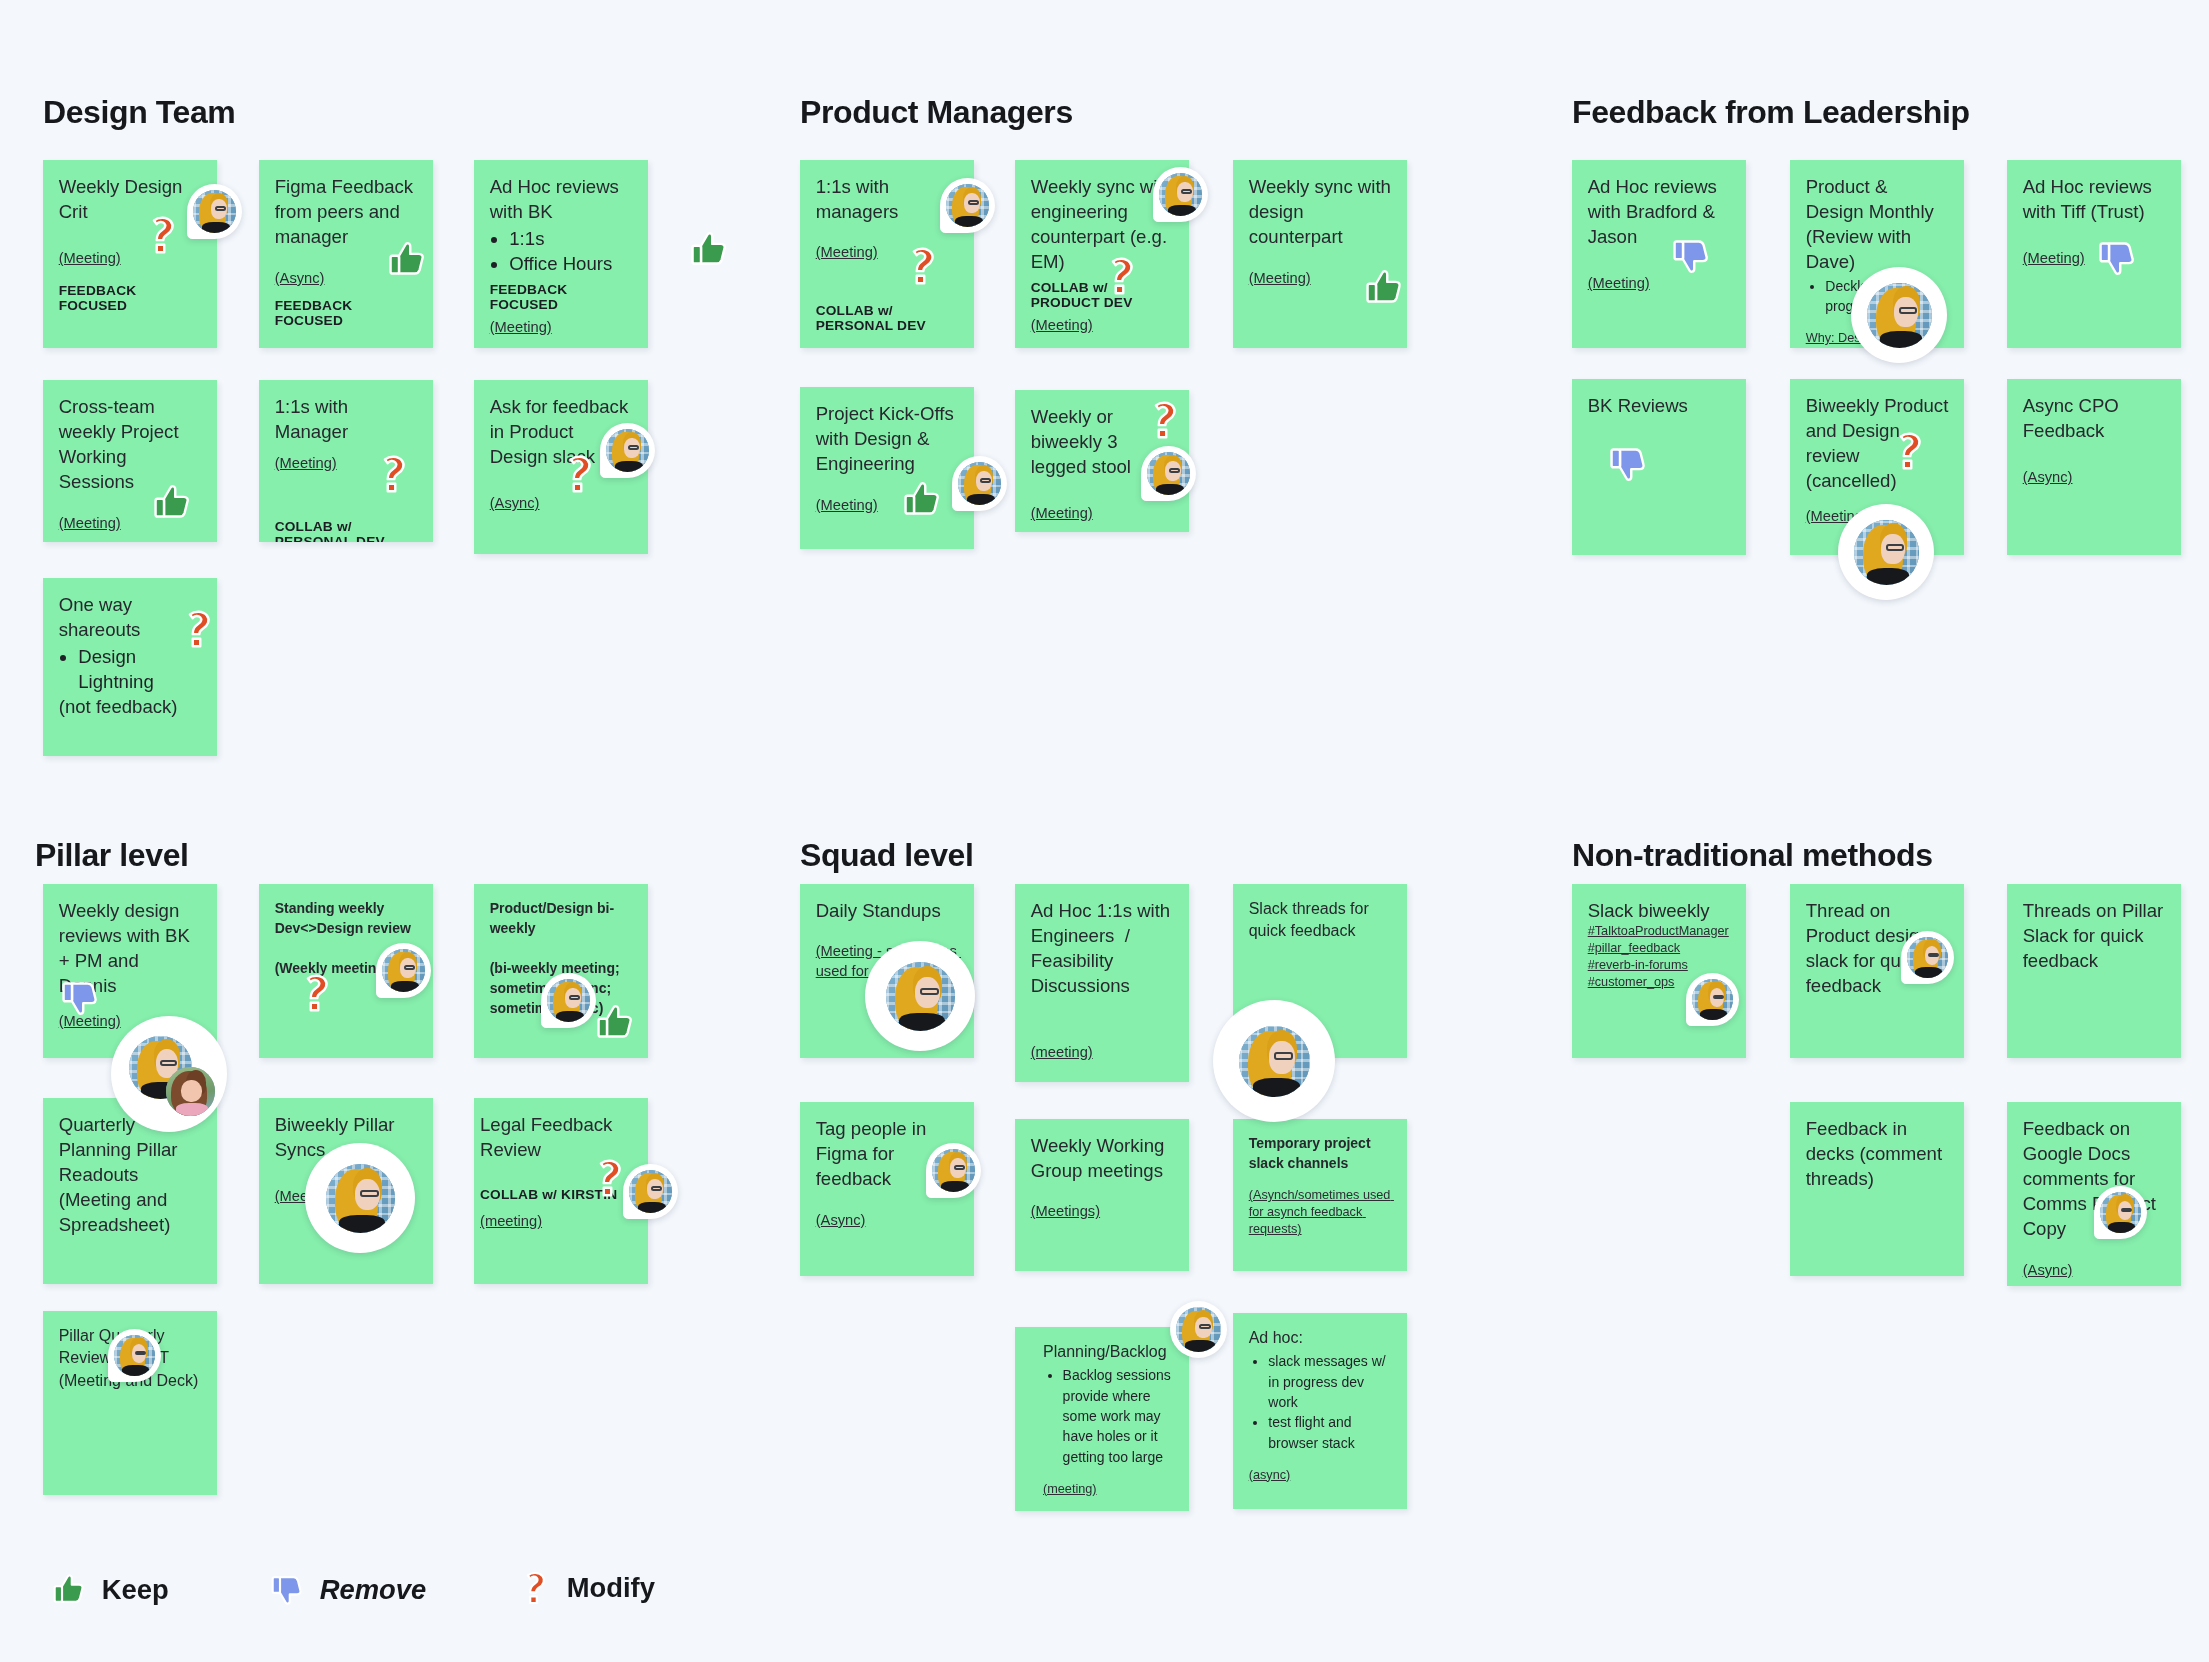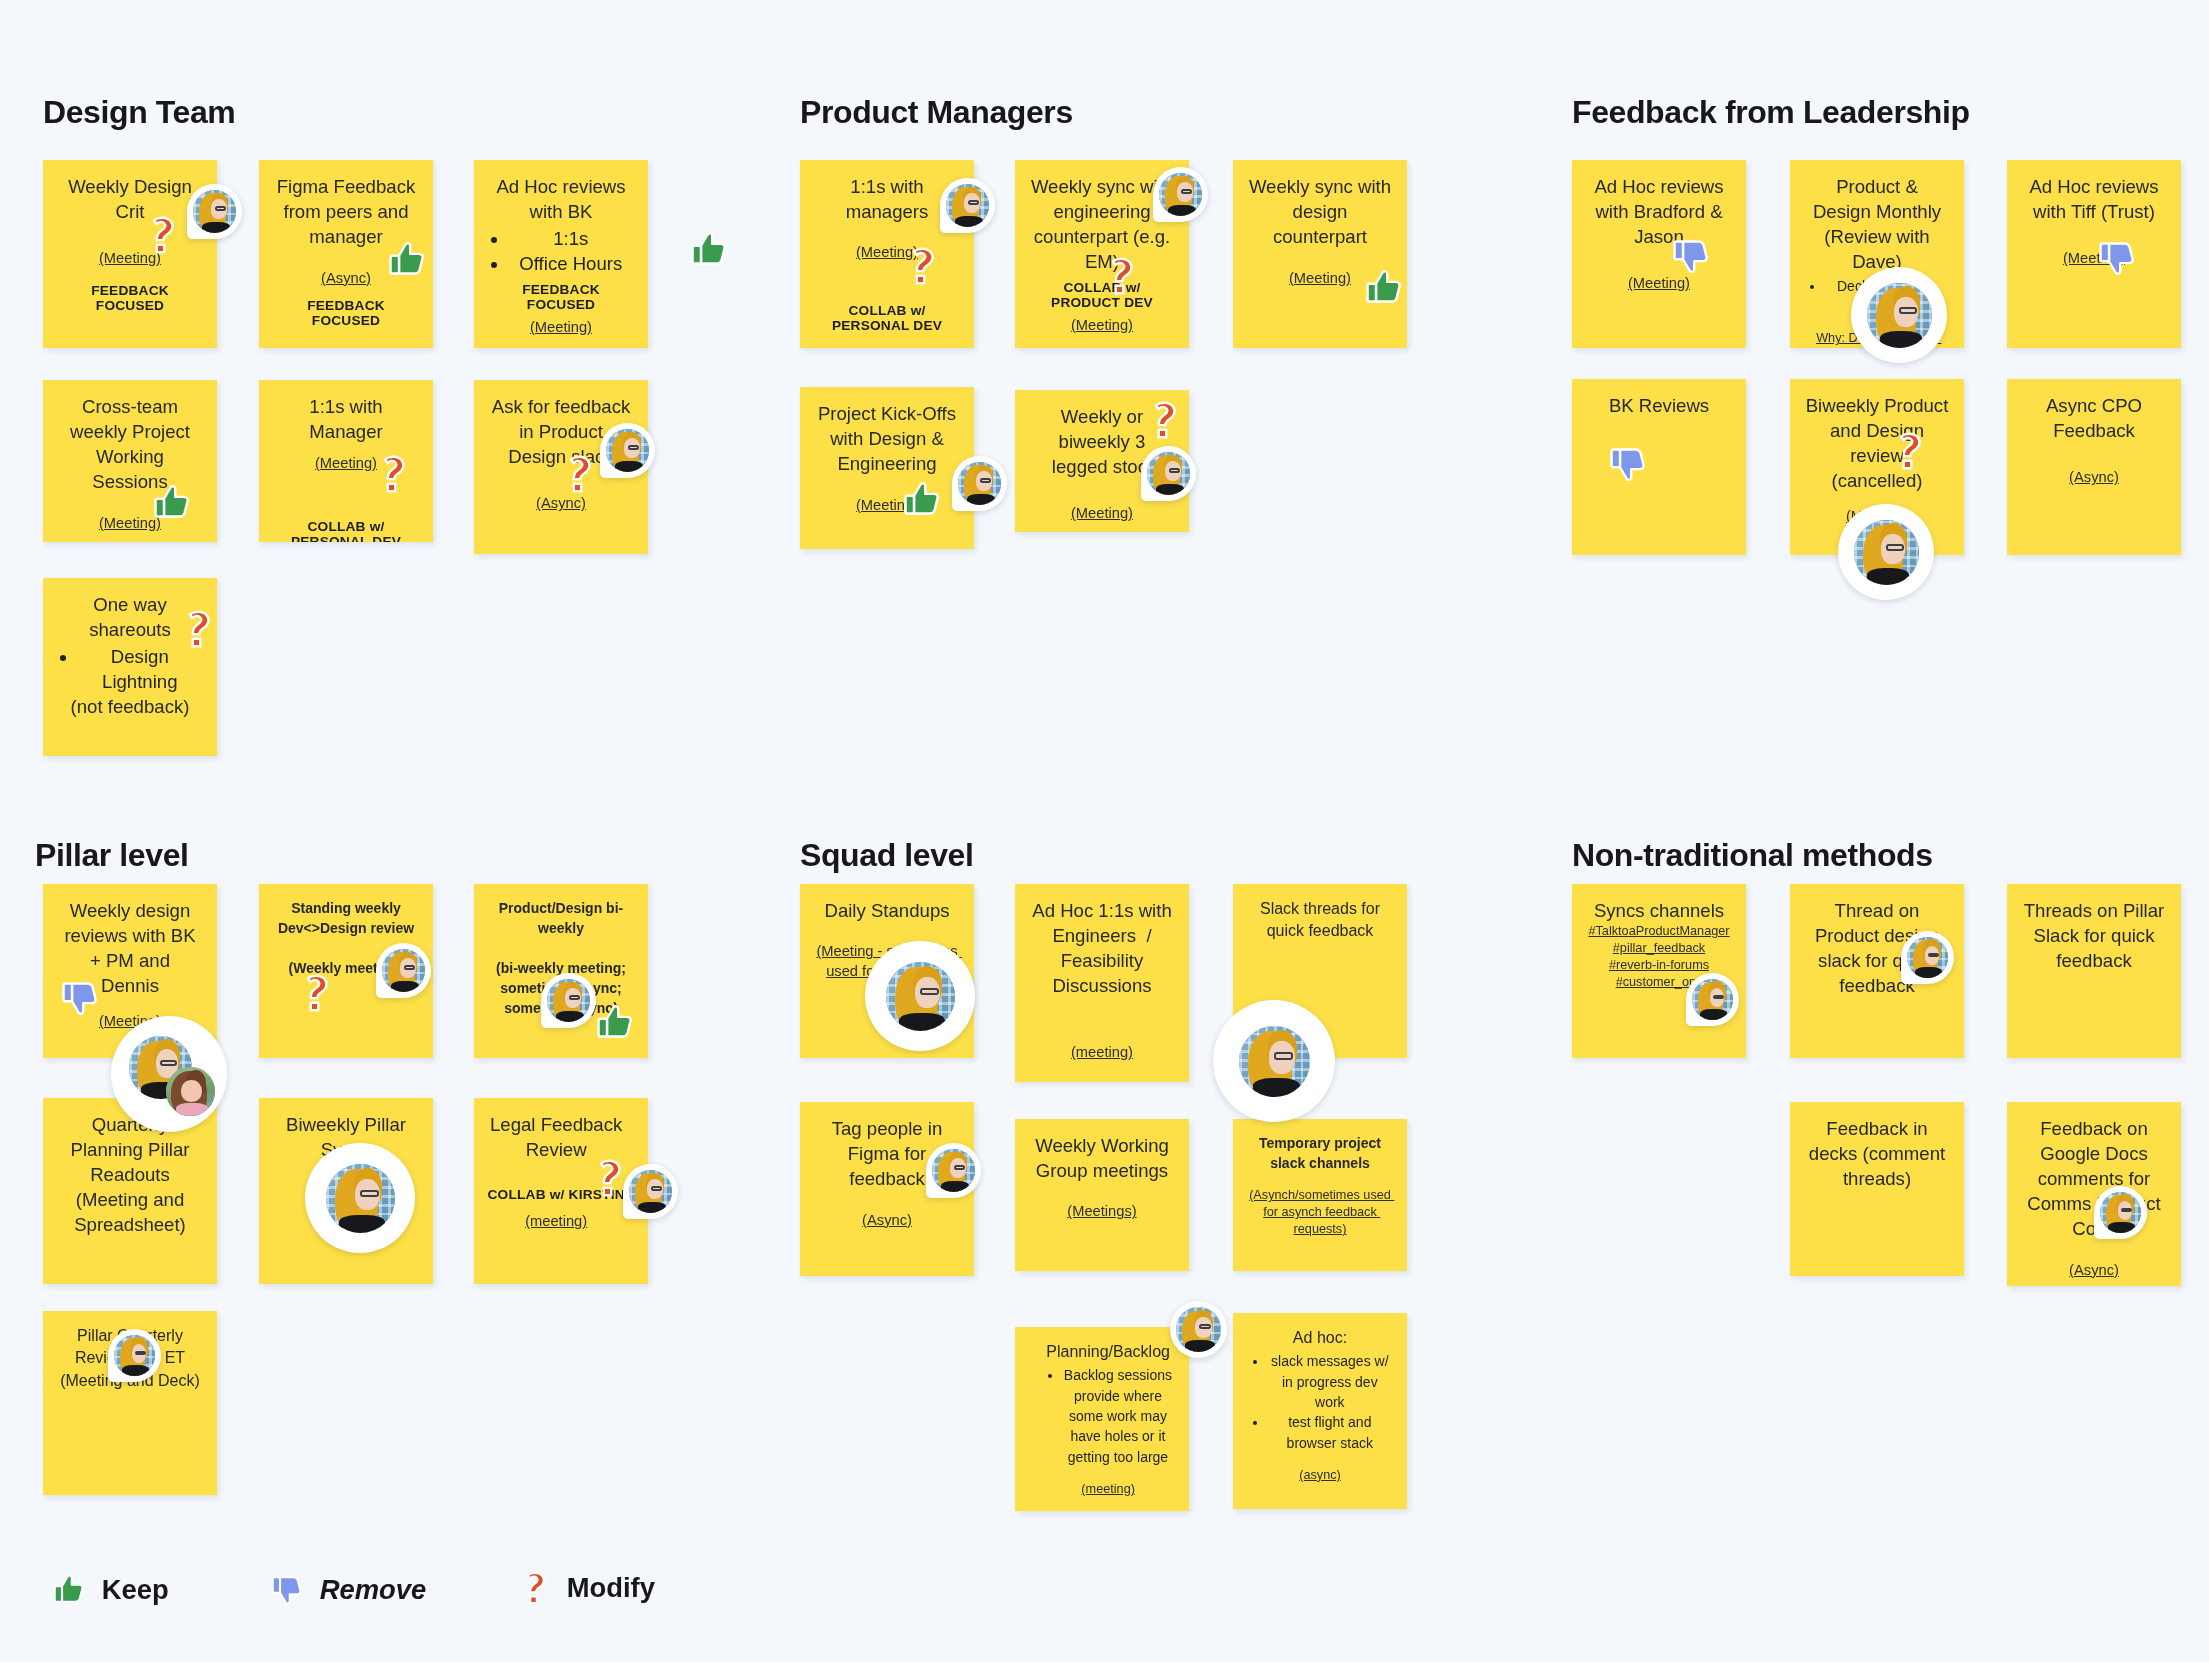--- a/index.html
+++ b/index.html
@@ -20,26 +20,25 @@
     position: absolute;
     font-size: 32px;
     font-weight: bold;
     color: #16181c;
     letter-spacing: -0.4px;
     white-space: nowrap;
   }
   
   .note {
     position: absolute;
-    background: #fde047;
+    background: #86efac;
     box-shadow: 2px 2.9px 5.9px rgba(30,40,60,0.10);
     padding: 13.7px 15.7px;
     color: #1f2126;
     overflow: hidden;
-    text-align: center;
   }
   .note .ttl {
     font-size: 18.6px;
     line-height: 1.35;
     color: #26282d;
     white-space: pre-wrap;
   }
   .note .ttl.small { font-size: 16px; line-height: 1.42; }
   .note .ttl.bold  { font-weight: bold; font-size: 14px; line-height: 1.45; }
   .note .meta {
@@ -724,21 +723,21 @@
     <div class="ttl small">Ad hoc:</div>
     <ul class="small">
       <li>slack messages w/ in progress dev work</li>
       <li>test flight and browser stack</li>
     </ul>
     <div class="gap14"></div>
     <div class="meta small">(async)</div>
   </div>
 
   <div class="note" style="left:1572px; top:884px; width:174px; height:174px;">
-    <div class="ttl">Syncs channels</div>
+    <div class="ttl">Slack biweekly</div>
     <div class="meta small">#TalktoaProductManager
 #pillar_feedback
 #reverb-in-forums
 #customer_ops</div>
   </div>
   <div class="pin" style="left:1686px; top:973px; width:53px; height:53px;">
     <div class="bubble">
         <div class="face" style="width:41px;height:41px;">
           <div class="grid"></div>
           <div class="hair"></div>

